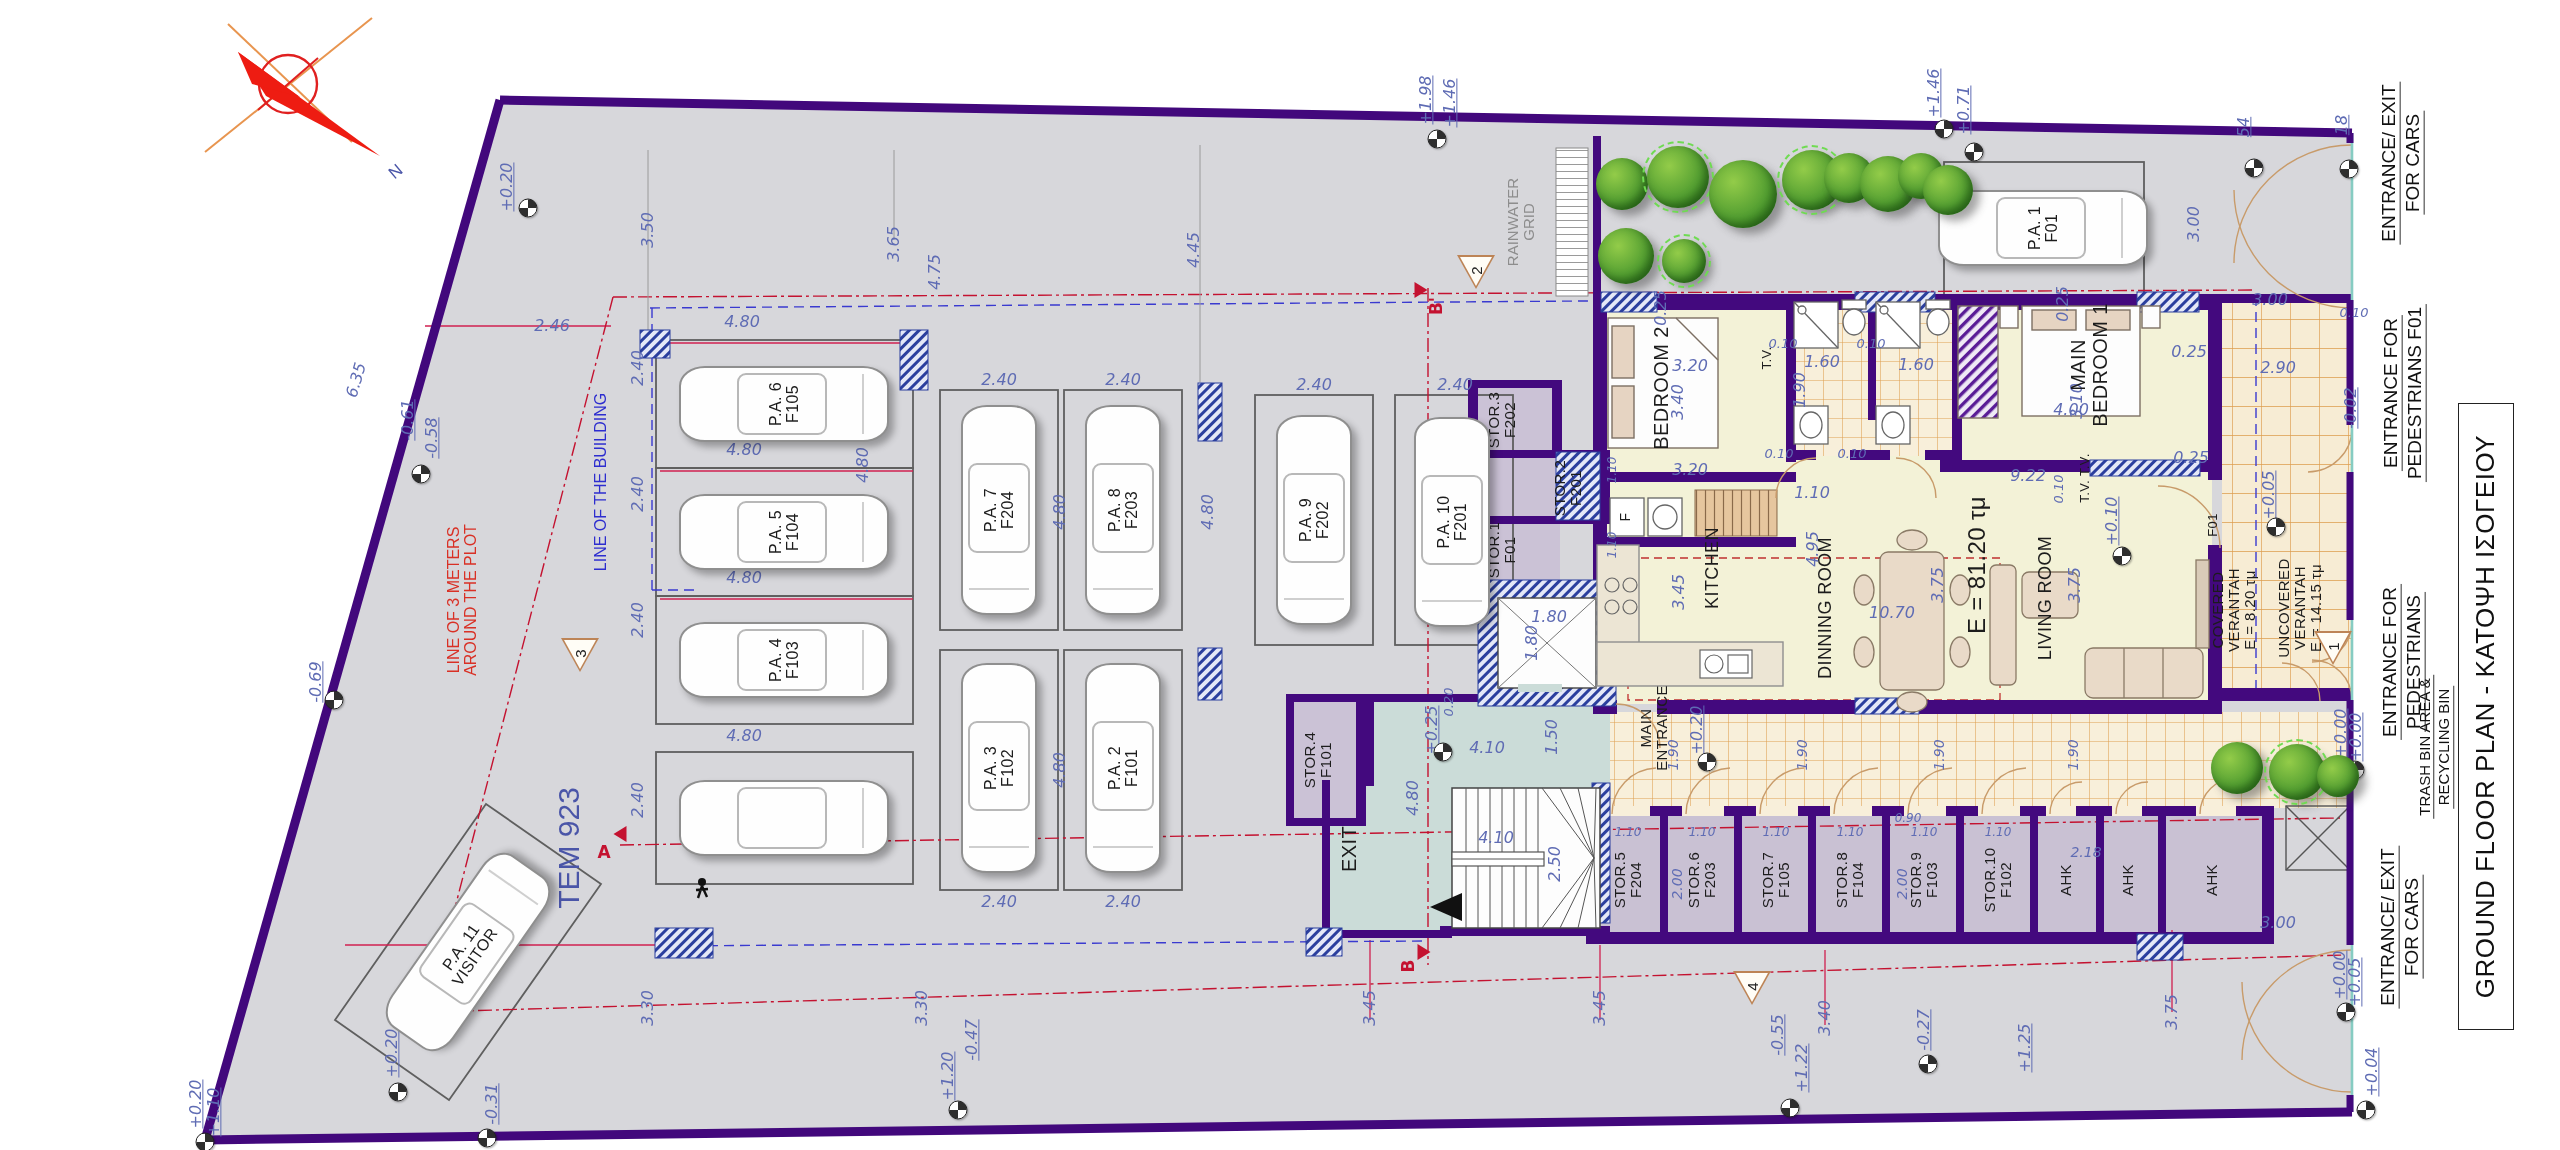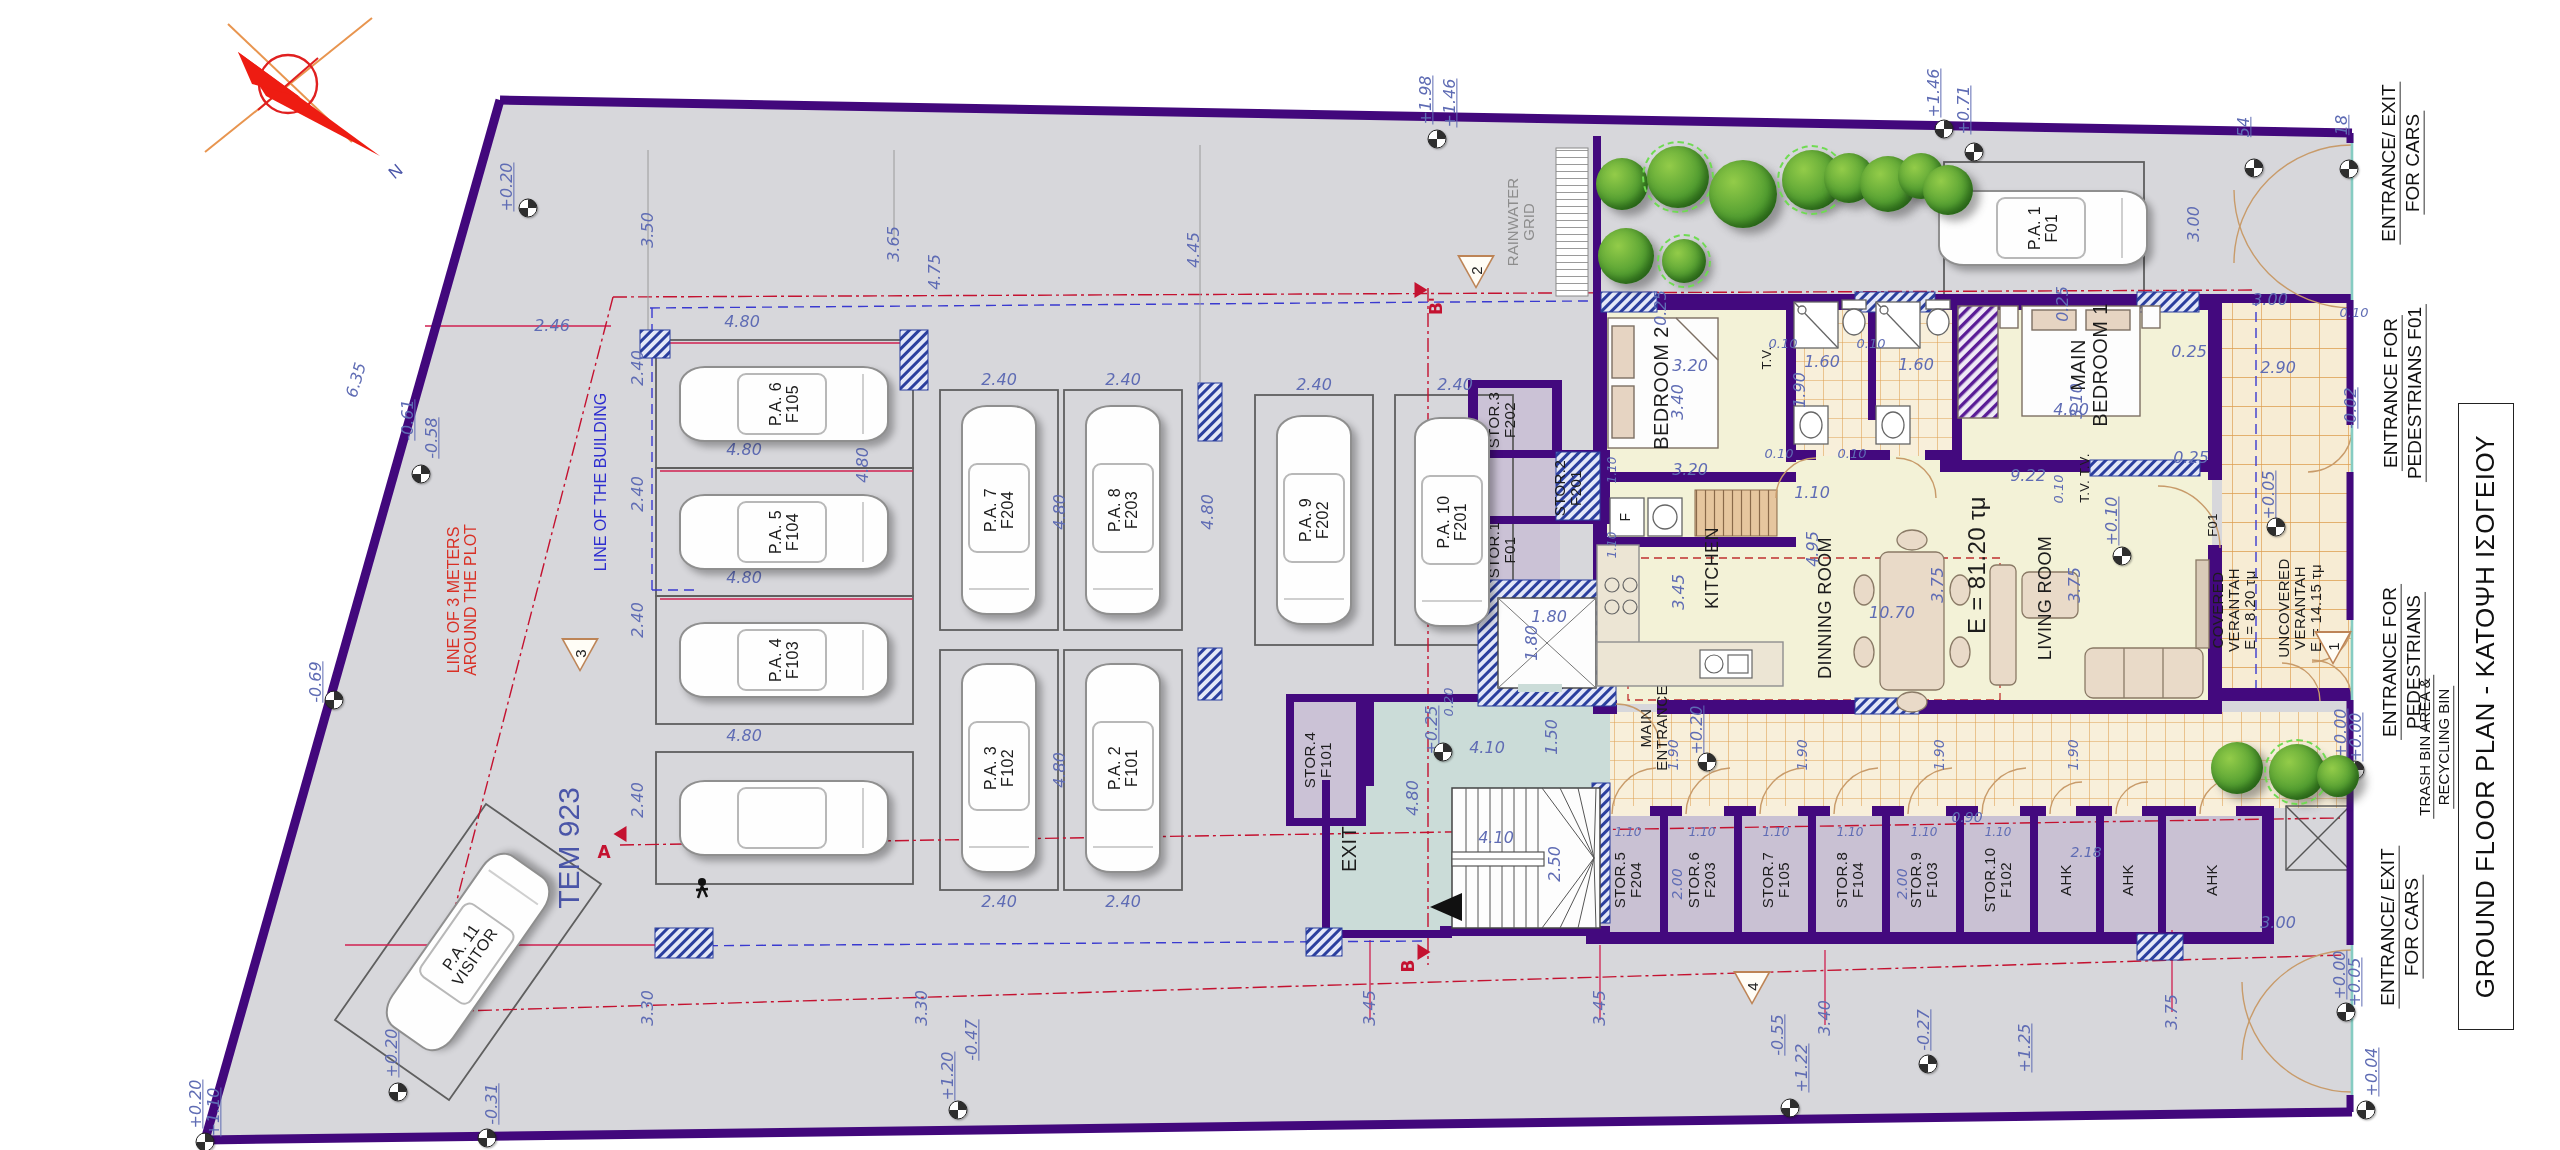--- a/index.html
+++ b/index.html
@@ -482,21 +482,21 @@
     <div class="lbl dim" style="left: 1674px; top: 755px; font-size: 14px; transform: translate(-50%, -50%) rotate(-90deg);">1.90</div>
     <div class="lbl dim" style="left: 1803px; top: 755px; font-size: 14px; transform: translate(-50%, -50%) rotate(-90deg);">1.90</div>
     <div class="lbl dim" style="left: 1940px; top: 755px; font-size: 14px; transform: translate(-50%, -50%) rotate(-90deg);">1.90</div>
     <div class="lbl dim" style="left: 2074px; top: 755px; font-size: 14px; transform: translate(-50%, -50%) rotate(-90deg);">1.90</div>
     <div class="lbl dim" style="left: 1628px; top: 832px; font-size: 12px; transform: translate(-50%, -50%) rotate(0deg);">1.10</div>
     <div class="lbl dim" style="left: 1702px; top: 832px; font-size: 12px; transform: translate(-50%, -50%) rotate(0deg);">1.10</div>
     <div class="lbl dim" style="left: 1776px; top: 832px; font-size: 12px; transform: translate(-50%, -50%) rotate(0deg);">1.10</div>
     <div class="lbl dim" style="left: 1850px; top: 832px; font-size: 12px; transform: translate(-50%, -50%) rotate(0deg);">1.10</div>
     <div class="lbl dim" style="left: 1924px; top: 832px; font-size: 12px; transform: translate(-50%, -50%) rotate(0deg);">1.10</div>
     <div class="lbl dim" style="left: 1998px; top: 832px; font-size: 12px; transform: translate(-50%, -50%) rotate(0deg);">1.10</div>
-    <div class="lbl dim" style="left: 1967px; top: 818px; font-size: 14px; transform: translate(-50%, -50%) rotate(0deg); text-align: right;">0.90</div>
+    <div class="lbl dim" style="left: 1908px; top: 818px; font-size: 12px; transform: translate(-50%, -50%) rotate(0deg); text-align: right;">0.90</div>
     <div class="lbl dim" style="left: 2086px; top: 853px; font-size: 14px; transform: translate(-50%, -50%) rotate(0deg);">2.18</div>
     <div class="lbl dim" style="left: 1678px; top: 884px; font-size: 14px; transform: translate(-50%, -50%) rotate(-90deg);">2.00</div>
     <div class="lbl dim" style="left: 1903px; top: 884px; font-size: 14px; transform: translate(-50%, -50%) rotate(-90deg);">2.00</div>
     <div class="lbl dim" style="left: 1612px; top: 470px; font-size: 12px; transform: translate(-50%, -50%) rotate(-90deg);">1.10</div>
     <div class="lbl dim" style="left: 1612px; top: 545px; font-size: 12px; transform: translate(-50%, -50%) rotate(-90deg);">1.10</div>
     <div class="lbl dim" style="left: 2354px; top: 313px; font-size: 13px; transform: translate(-50%, -50%) rotate(0deg);">0.10</div>
     <div class="lbl dim" style="left: 648px; top: 1008px; transform: translate(-50%, -50%) rotate(-90deg);">3.30</div>
     <div class="lbl dim" style="left: 922px; top: 1008px; transform: translate(-50%, -50%) rotate(-90deg);">3.30</div>
     <div class="lbl dim" style="left: 1370px; top: 1008px; transform: translate(-50%, -50%) rotate(-90deg);">3.45</div>
     <div class="lbl dim" style="left: 1600px; top: 1008px; transform: translate(-50%, -50%) rotate(-90deg);">3.45</div>

